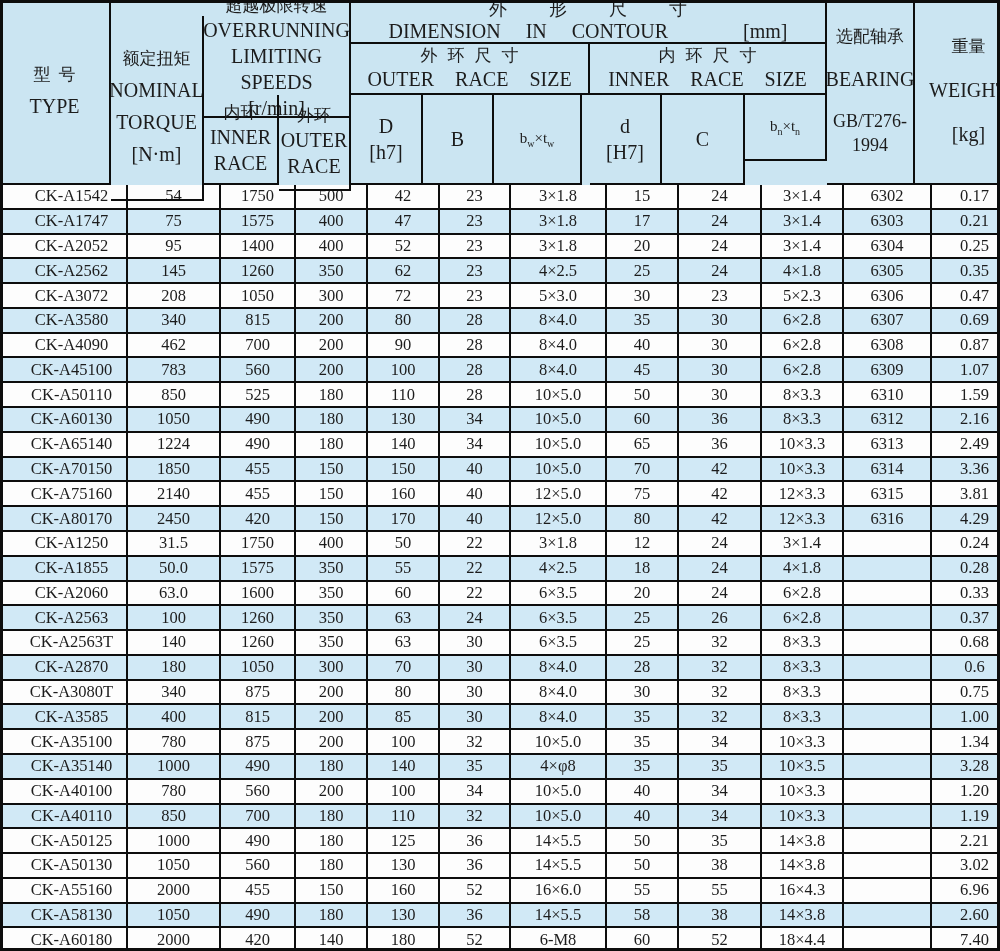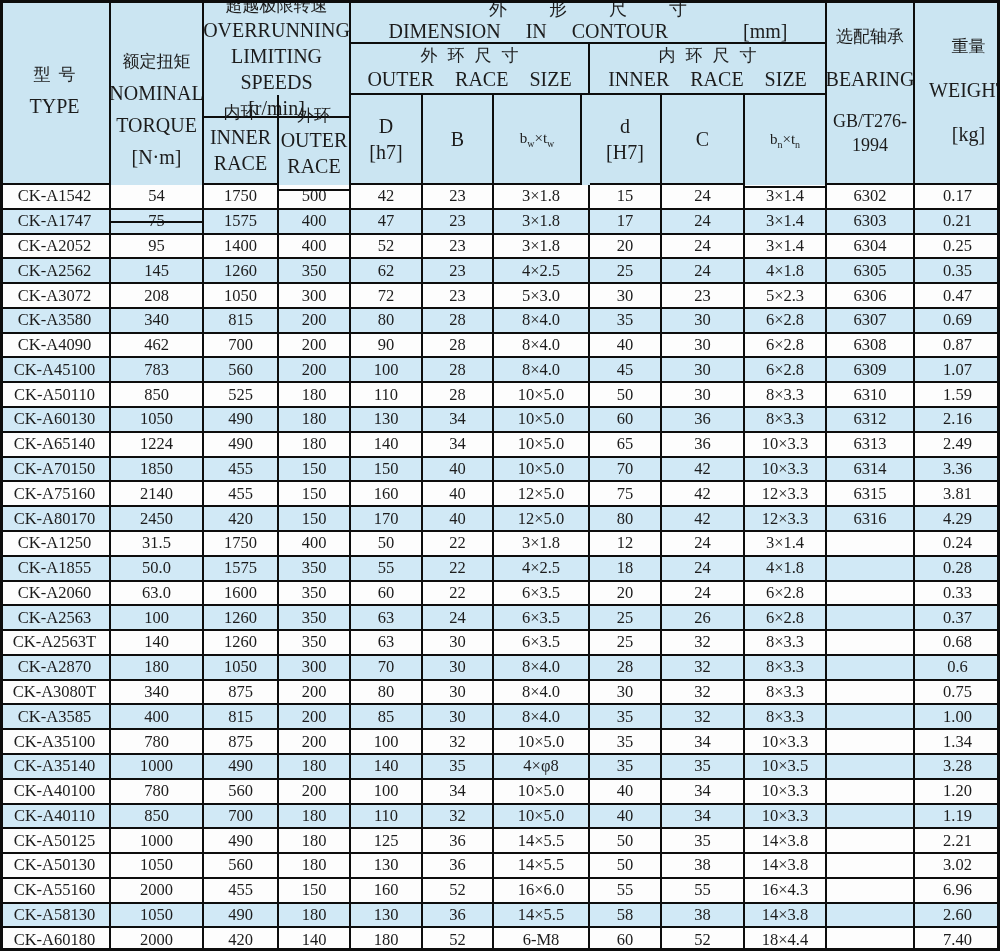--- a/index.html
+++ b/index.html
@@ -35,20 +35,21 @@
   .formula { font-size:15px; }
   .formula sub { font-size:10px; }
 
   
   .tbody { position:absolute; top:185px; left:0; width:1000px; height:766px; display:flex; flex-direction:column; z-index:1; }
   .row {
     flex:1 1 0; display:grid;
     grid-template-columns:111px 93px 75px 72px 72px 71px 96px 72px 83px 82px 88px 85px;
     border-bottom:2px solid var(--border,#0d0d0d);
     background:#fdfdfd;
+    padding-left:17px;
   }
   .row:last-child { border-bottom:none; }
   .row.striped { background:var(--stripe-bg,#d1e9f6); }
   .cell {
     border-right:2px solid var(--border,#0d0d0d);
     display:flex; align-items:center; justify-content:center;
     font-size:16.5px; white-space:nowrap; overflow:hidden;
   }
   .cell:last-child { border-right:none; }
 </style>
@@ -57,21 +58,21 @@
 
 <div class="spec-table">
 
   <div class="thead">
 
     <div class="hcell gap" style="left:0;top:0;width:111px;height:185px;">
       <div class="zh ls8">型号</div>
       <div class="en">TYPE</div>
     </div>
 
-    <div class="hcell gap" style="left:111px;top:0;width:93px;height:223px;">
+    <div class="hcell gap" style="left:111px;top:16px;width:93px;height:185px;">
       <div class="zh">额定扭矩</div>
       <div class="en">NOMINAL</div>
       <div class="en">TORQUE</div>
       <div class="en">[N·m]</div>
     </div>
 
     <div class="hcell" style="left:204px;top:0;width:147px;height:118px;">
       <div class="zh">超越极限转速</div>
       <div class="en">OVERRUNNING</div>
       <div class="en">LIMITING SPEEDS</div>
@@ -120,21 +121,21 @@
 
     <div class="hcell" style="left:590px;top:95px;width:72px;height:90px;">
       <div class="en">d</div>
       <div class="en">[H7]</div>
     </div>
 
     <div class="hcell" style="left:662px;top:95px;width:83px;height:90px;">
       <div class="en">C</div>
     </div>
 
-    <div class="hcell" style="left:745px;top:95px;width:82px;height:93px;text-align:center;">
+    <div class="hcell" style="left:745px;top:95px;width:82px;height:66px;text-align:center;">
       <span class="formula"><span>b</span><sub>n</sub><span>×</span><span>t</span><sub>n</sub></span>
     </div>
 
     <div class="hcell biggap" style="left:827px;top:0;width:88px;height:185px;">
       <div class="zh">选配轴承</div>
       <div class="en">BEARING</div>
       <div class="sm">GB/T276-1994</div>
     </div>
 
     <div class="hcell biggap no-right" style="left:915px;top:0;width:107px;height:185px;">

